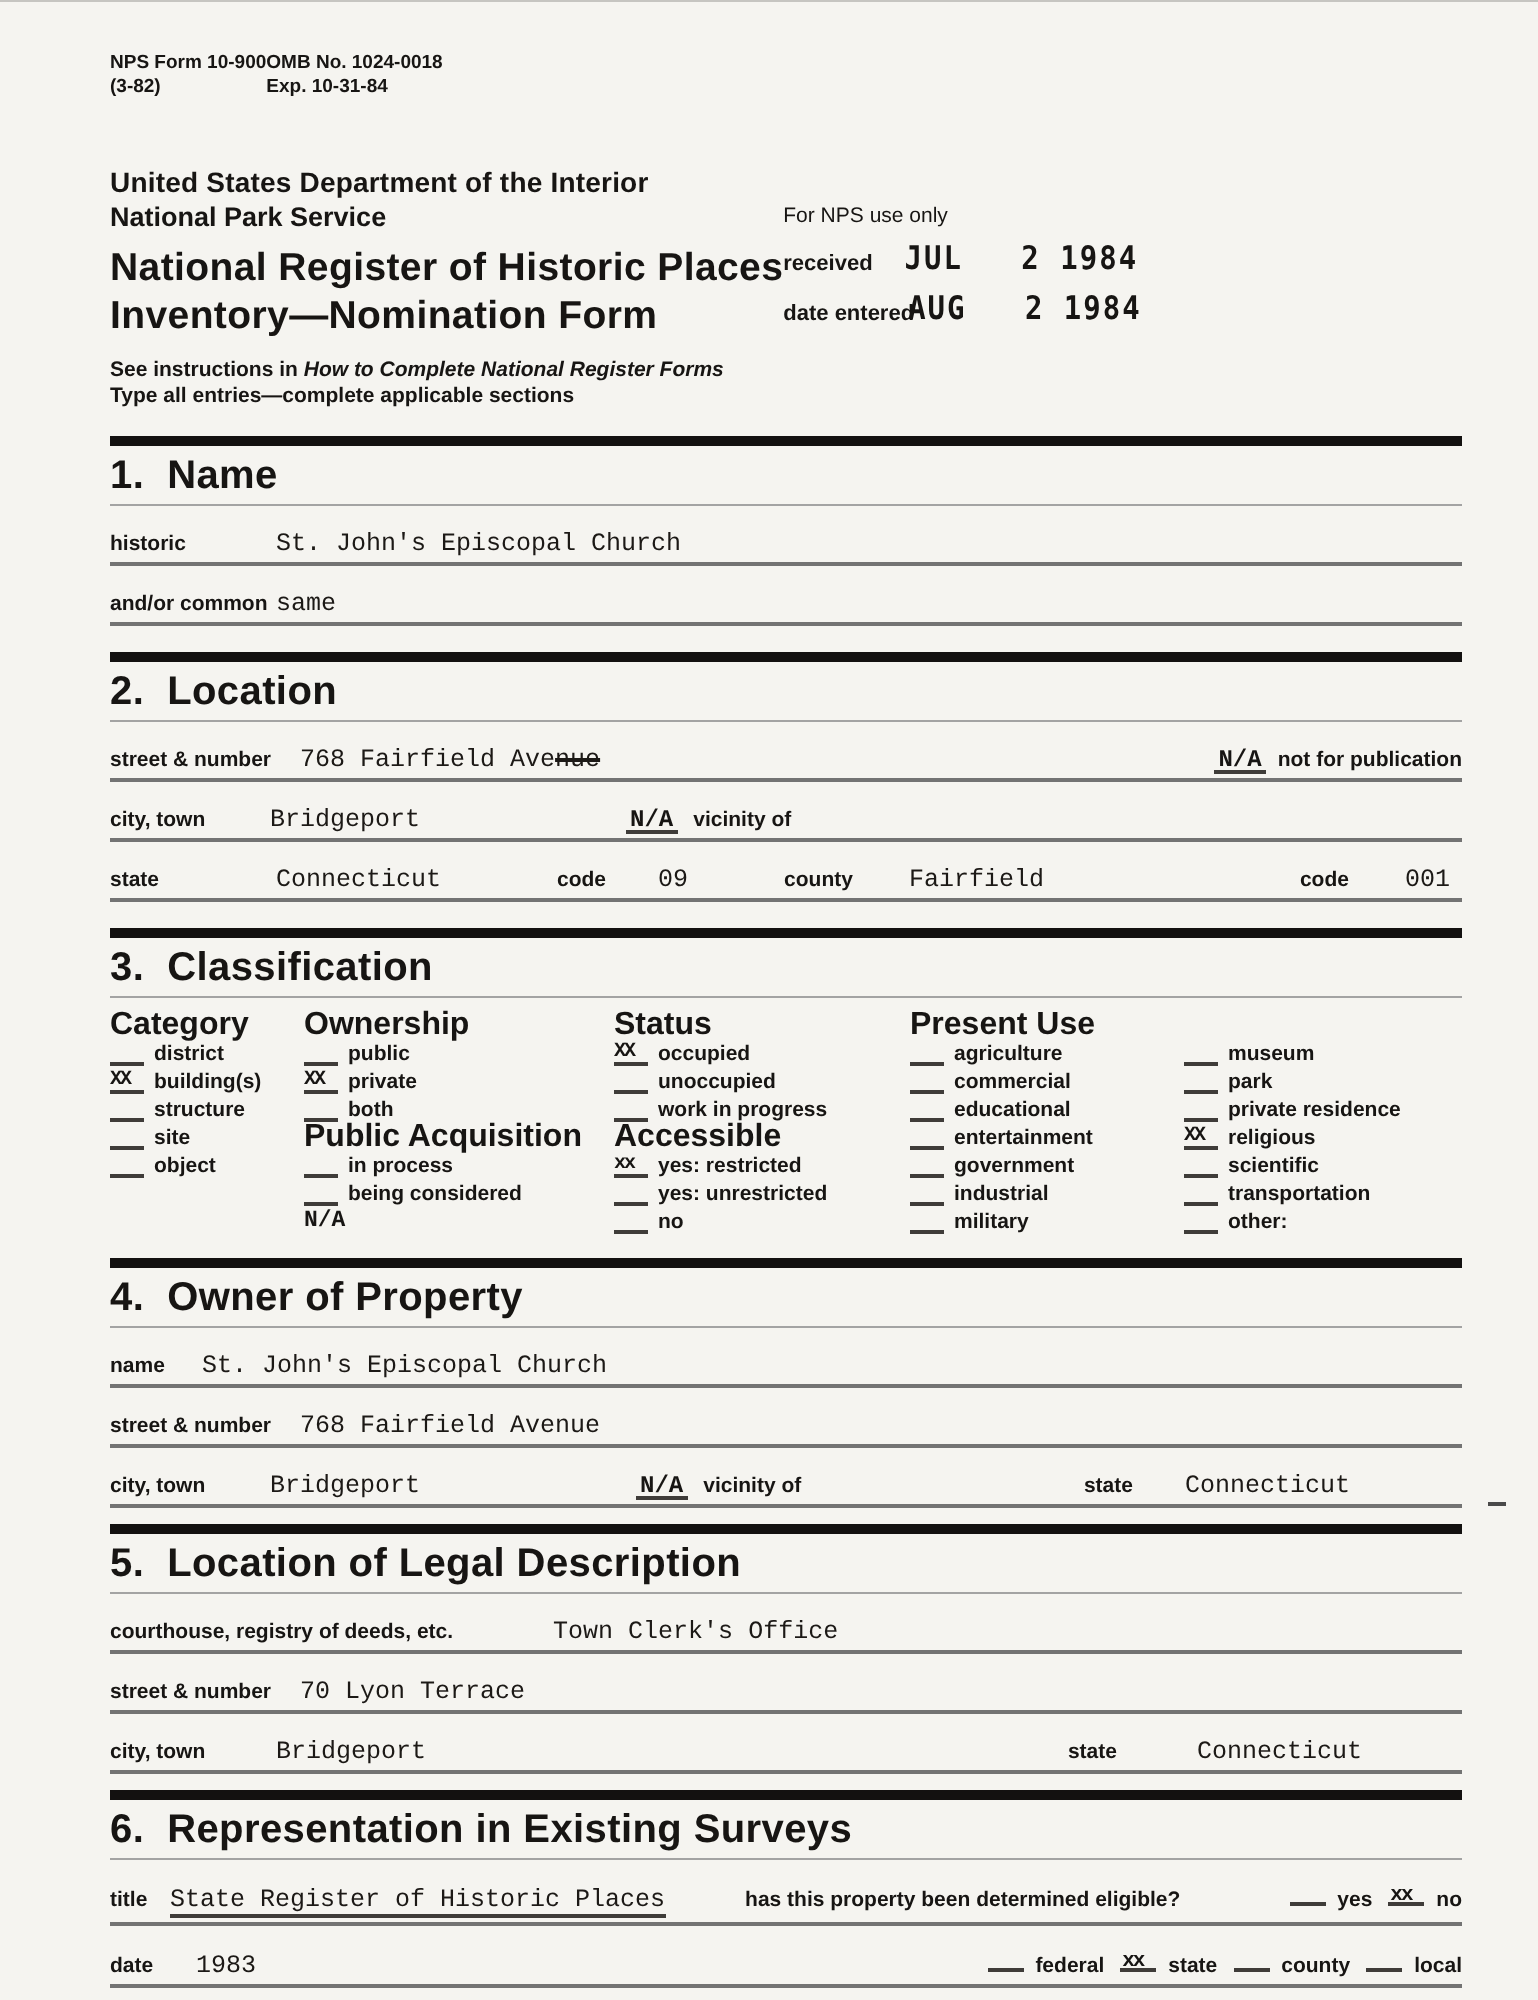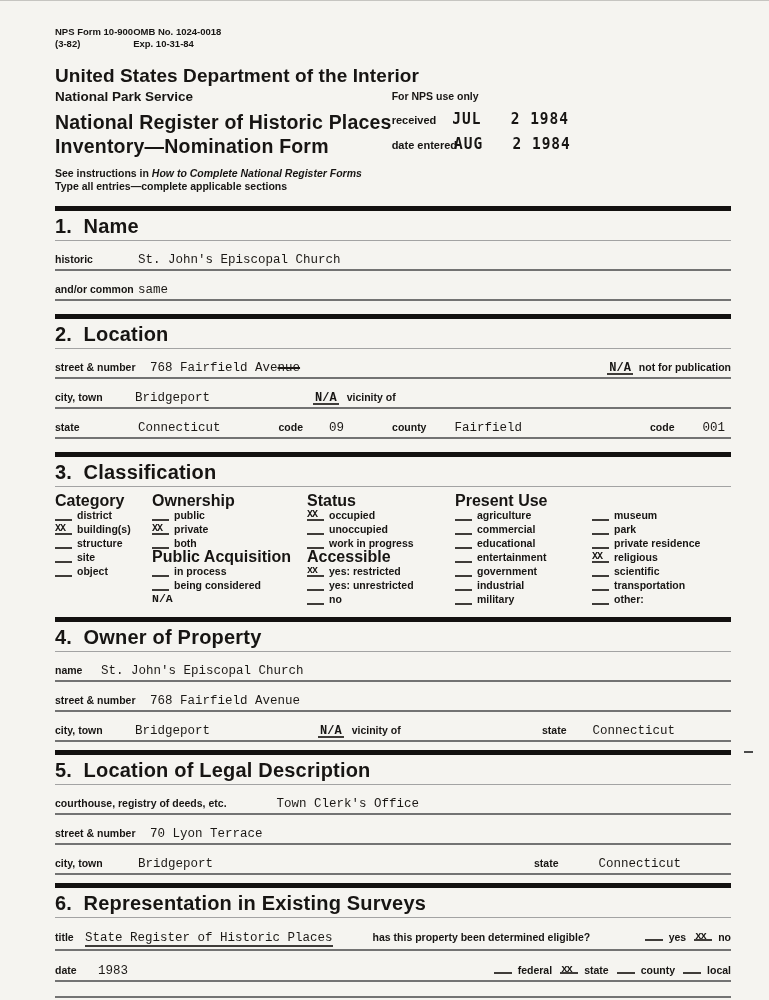--- a/index.html
+++ b/index.html
@@ -5,26 +5,26 @@
   html,body{margin:0;padding:0;background:#e9e8e5;}
   .page{
     position:relative;width:769px;height:1000px;overflow:hidden;
     background:#f5f4f0;box-sizing:border-box;
     padding:25px 38px 0 55px;
     font-family:"Liberation Sans",sans-serif;color:#171513;
     border-top:1px solid #c6c5c1;
   }
   
   .head-meta{display:flex;justify-content:flex-start;font-size:9.5px;font-weight:700;line-height:11.5px;}
-  .dept{margin-top:16px;font-size:19px;font-weight:800;letter-spacing:.1px;}
+  .dept{margin-top:34px;font-size:14px;font-weight:800;letter-spacing:.1px;}
   .agency-row{display:flex;align-items:flex-start;}
   .agency{font-size:13.5px;font-weight:700;margin-top:2px;}
   .form-title{margin:7px 0 0;font-size:19.5px;line-height:23.5px;font-weight:800;letter-spacing:.2px;}
   .nps-box{width:185px;margin-top:3px;flex:0 0 auto;}
-  .nps-use-heading{font-size:10.5px;font-weight:700;}
+  .nps-use-heading{font-size:10.5px;font-weight:400;}
   .stamp-row{display:flex;align-items:baseline;margin-top:9px;}
   .stamp-label{font-size:11px;font-weight:700;flex:0 0 auto;}
   .stamp{font-family:"DejaVu Sans Mono",monospace;font-size:14.5px;font-weight:700;white-space:pre;margin-left:16px;letter-spacing:1px;transform:scaleY(1.12);transform-origin:left bottom;}
   .stamp.entered{margin-left:-3px;}
   .instr{margin-top:9px;font-size:10.5px;font-weight:700;line-height:13px;white-space:pre-wrap;}
   
   .sec{border-top:5px solid #131110;margin-top:13px;}
   .sec.tight{margin-top:8px;}
   .sec-title{margin:0;padding:4px 0 2px;font-size:20px;font-weight:800;white-space:pre;border-bottom:1px solid #a3a3a3;letter-spacing:.2px;}
   .frow{display:flex;align-items:baseline;border-bottom:2px solid #737373;padding:12px 0 2px;}

